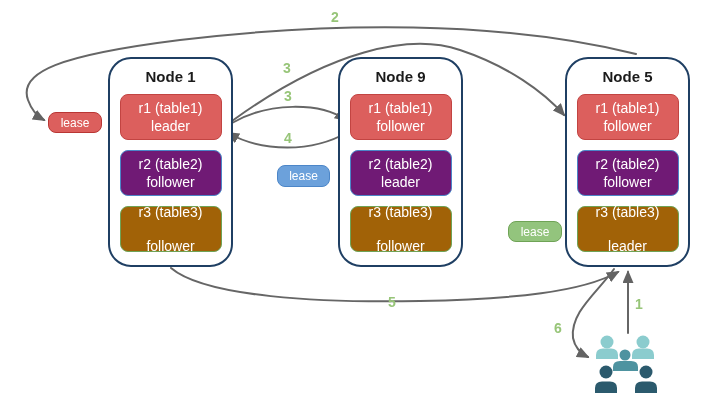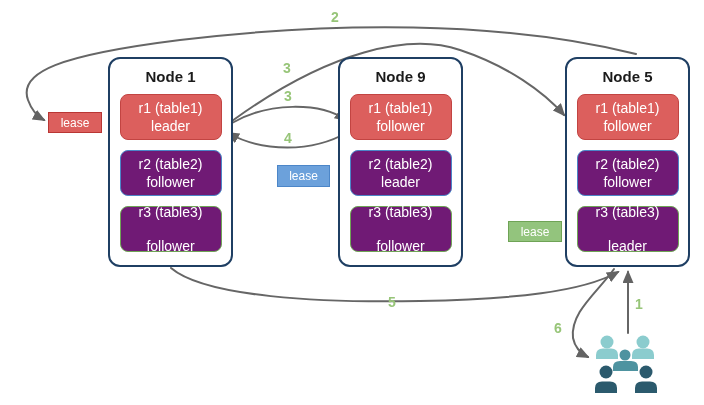--- a/index.html
+++ b/index.html
@@ -4,34 +4,34 @@
 <style>
   html,body{margin:0;padding:0;background:#fff;}
   #canvas{
     position:relative;width:704px;height:405px;background:#ffffff;
     font-family:"Liberation Sans",sans-serif;overflow:hidden;
   }
   svg.layer{position:absolute;left:0;top:0;width:704px;height:405px;}
   .arrow{fill:none;stroke:#666666;stroke-width:2;stroke-linecap:round;}
   .node{
     position:absolute;width:125px;height:210px;background:#fff;
-    border:2px solid #1F3F63;border-radius:12px;box-sizing:border-box;
+    border:2px solid #1F3F63;border-radius:23px;box-sizing:border-box;
     display:flex;flex-direction:column;align-items:center;padding:9px 0 0 0;
   }
   .node-title{font-size:15px;font-weight:bold;color:#1b1b1b;margin-bottom:9px;}
   .rep{
     width:102px;height:46px;border-radius:8px;box-sizing:border-box;
     display:flex;flex-direction:column;align-items:center;justify-content:center;
     color:#ffffff;font-size:14px;line-height:1.3;margin-bottom:10px;
   }
   .rep-red{background:#DC5F5D;border:1.5px solid #C24442;}
   .rep-blue{background:#701a75;border:1.5px solid #4C86C8;}
-  .rep-green{background:#701a75;border:1.5px solid #6FA356;gap:15px;}
+  .rep-green{background:#a16207;border:1.5px solid #6FA356;gap:15px;}
   .lease{
-    position:absolute;color:#fff;font-size:12px;border-radius:0;
+    position:absolute;color:#fff;font-size:12px;border-radius:8px;
     display:flex;align-items:center;justify-content:center;box-sizing:border-box;
   }
   .lease-red{left:48px;top:112px;width:54px;height:21px;background:#DC5F5D;border:1.5px solid #B93634;}
   .lease-blue{left:277px;top:165px;width:53px;height:22px;background:#6CA1DB;border:1.5px solid #4C86C8;}
   .lease-green{left:508px;top:221px;width:54px;height:21px;background:#93C47D;border:1.5px solid #6FA356;}
   .step{
     position:absolute;color:#97C578;font-size:14px;font-weight:bold;
   }
   .s2{left:331px;top:9px;}  .s3a{left:283px;top:60px;} .s3b{left:284px;top:88px;}
   .s4{left:284px;top:130px;}.s5{left:388px;top:294px;} .s1{left:635px;top:296px;}

